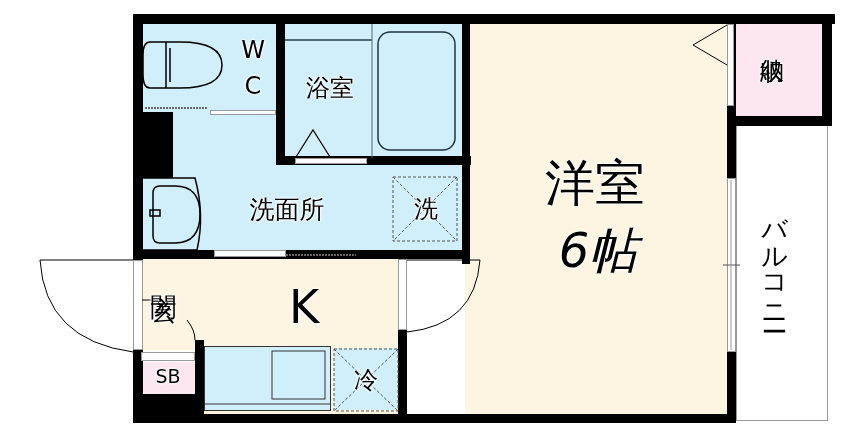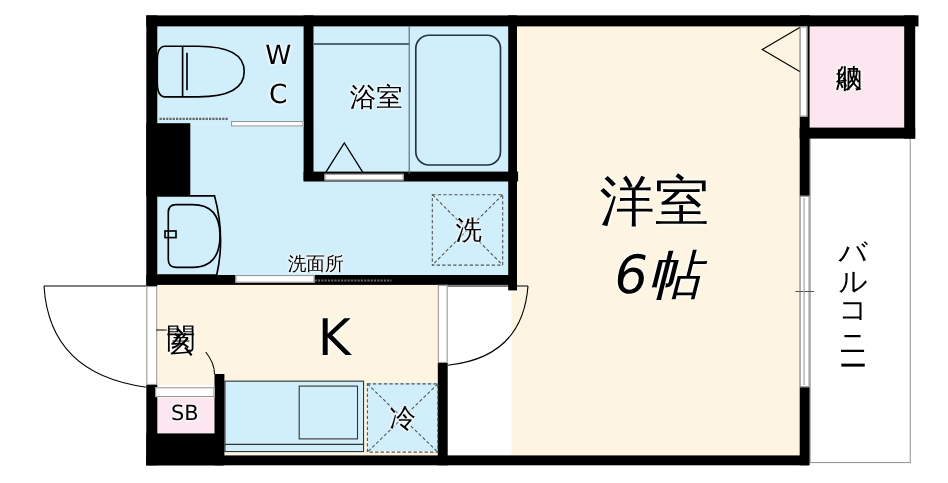--- a/index.html
+++ b/index.html
@@ -104,22 +104,22 @@
   <line x1="407" y1="260" x2="480" y2="260" stroke="#000" stroke-width="1"></line>
 
   <polyline points="727,25 693,45 727,65" fill="none" stroke="#000" stroke-width="1"></polyline>
 
   <line x1="723" y1="265" x2="740" y2="265" stroke="#555" stroke-width="1"></line>
   <line x1="731" y1="180" x2="731" y2="350" stroke="#999" stroke-width="1"></line>
 </svg>
 
 <div class="label" style="left:238px;top:38px;font-size:24px;width:30px;">W</div>
 <div class="label" style="left:238px;top:74px;font-size:24px;width:30px;">C</div>
-<div class="label" style="left:304px;top:76px;font-size:24px;width:76px;">浴室</div>
-<div class="label" style="left:232px;top:197px;font-size:17px;width:110px;margin-top:35px;">洗面所</div>
+<div class="label" style="left:292px;top:76px;font-size:24px;width:76px;">浴室</div>
+<div class="label" style="left:232px;top:197px;font-size:25px;width:110px;">洗面所</div>
 <div class="label" style="left:410px;top:197px;font-size:24px;width:32px;">洗</div>
 <div class="label" style="left:525px;top:158px;font-size:50px;width:140px;">洋室</div>
 <div class="label" style="left:548px;top:226px;font-size:48px;width:100px;font-style:italic;">6帖</div>
 <div class="label vlabel" style="left:760px;top:40px;font-size:24px;">収納</div>
 <div class="label vlabel" style="left:762px;top:200px;font-size:26px;">バルコニー</div>
 <div class="label" style="left:276px;top:284px;font-size:46px;width:56px;">K</div>
 <div class="label" style="left:350px;top:368px;font-size:24px;width:32px;">冷</div>
 <div class="label vlabel" style="left:151px;top:275px;font-size:26px;">玄関</div>
 <div class="label" style="left:141px;top:367px;font-size:19px;width:54px;">SB</div>
 

